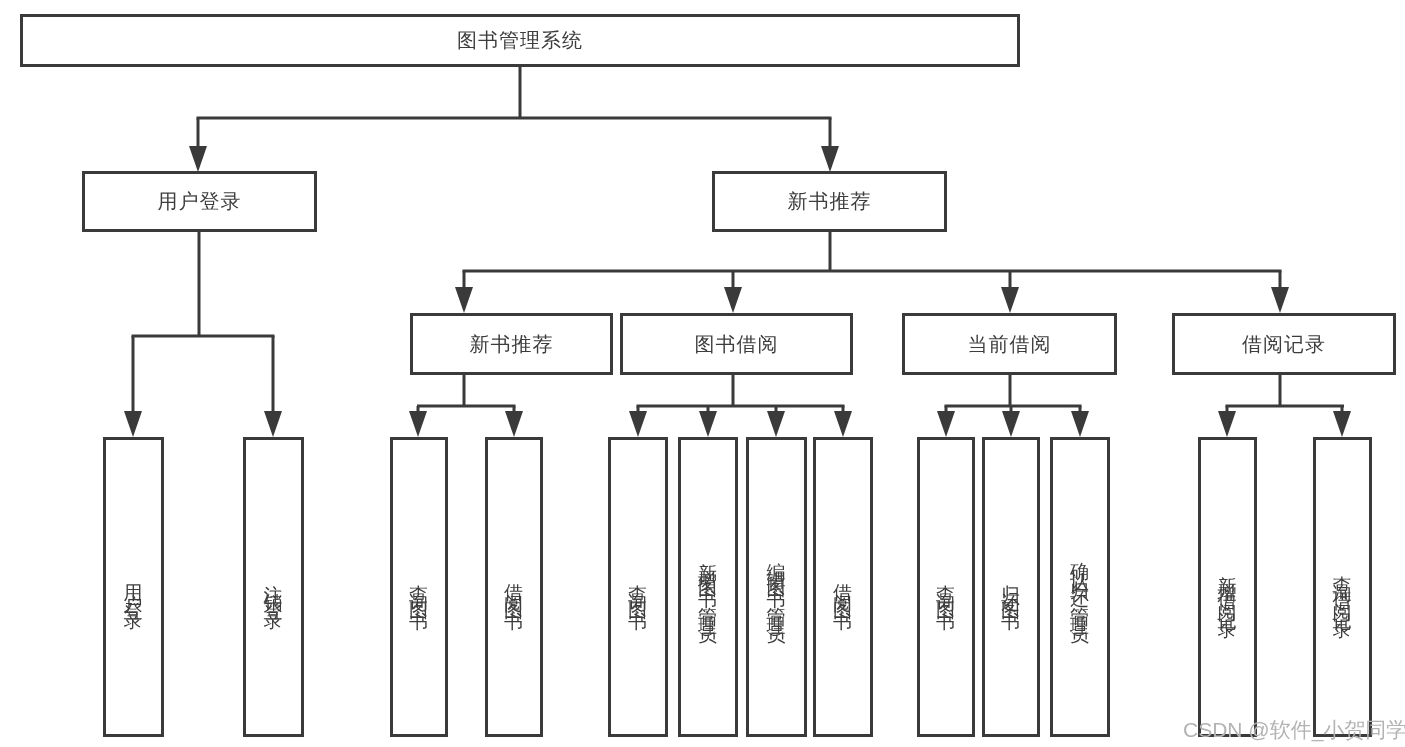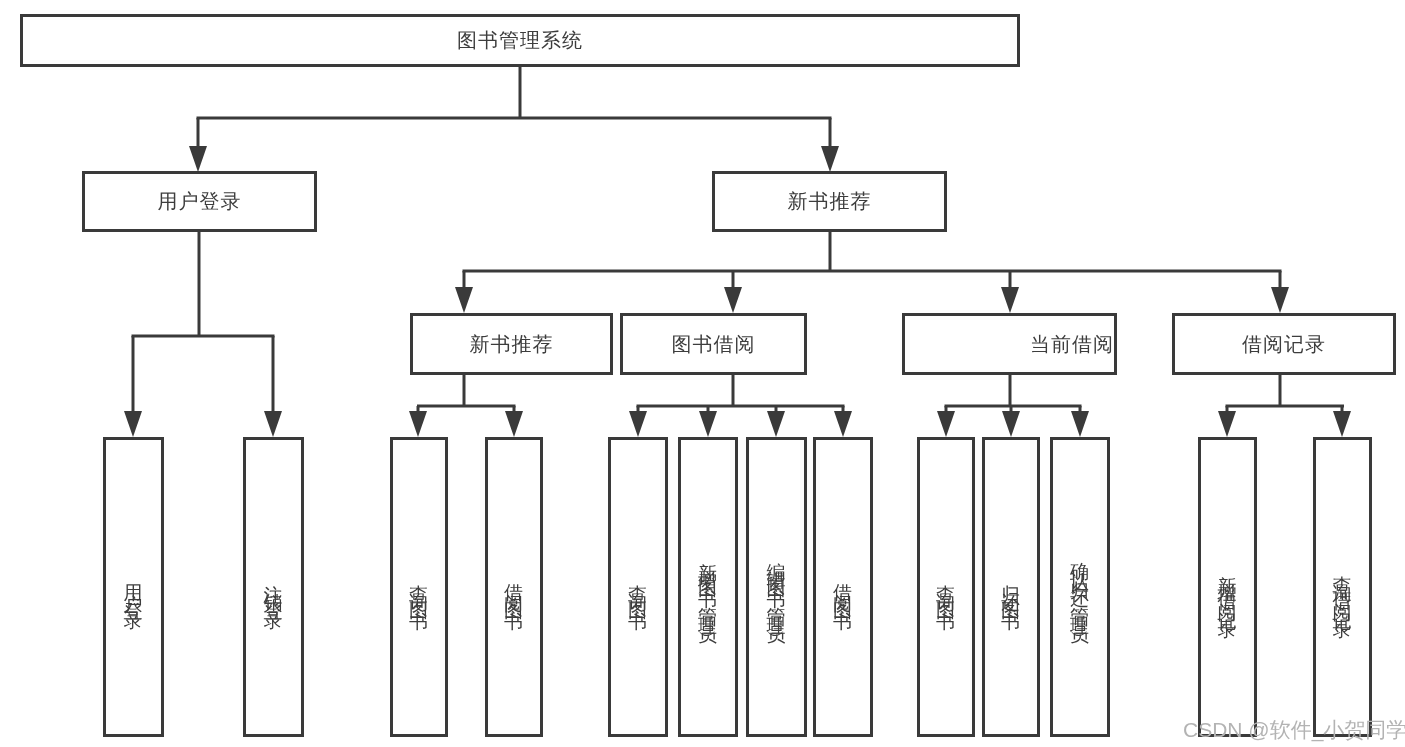--- a/index.html
+++ b/index.html
@@ -38,22 +38,22 @@
     text-orientation:mixed;
     letter-spacing:9px;
     line-height:1;
     white-space:nowrap;
   }
   
   #n-root{left:20px;top:14px;width:1000px;height:53px;}
   #n-user-login{left:82px;top:171px;width:235px;height:61px;}
   #n-book-mgmt{left:712px;top:171px;width:235px;height:61px;}
   #n-nbr{left:362px;top:313px;width:203px;height:62px;margin-left:48px;}
-  #n-bb{left:620px;top:313px;width:187px;height:62px;}
-  #n-cb{left:902px;top:313px;width:215px;height:62px;justify-content:flex-end;}
+  #n-bb{left:620px;top:313px;width:233px;height:62px;}
+  #n-cb{left:902px;top:313px;width:215px;height:62px;}
   #n-br{left:1172px;top:313px;width:224px;height:62px;}
   
   .leaf{top:437px;height:300px;}
   #l-ul-login{left:103px;width:61px;}
   #l-ul-logout{left:243px;width:61px;}
   #l-nbr-query{left:390px;width:58px;}
   #l-nbr-borrow{left:485px;width:58px;}
   #l-bb-query{left:608px;width:60px;}
   #l-bb-add{left:678px;width:60px;}
   #l-bb-edit{left:746px;width:61px;}

